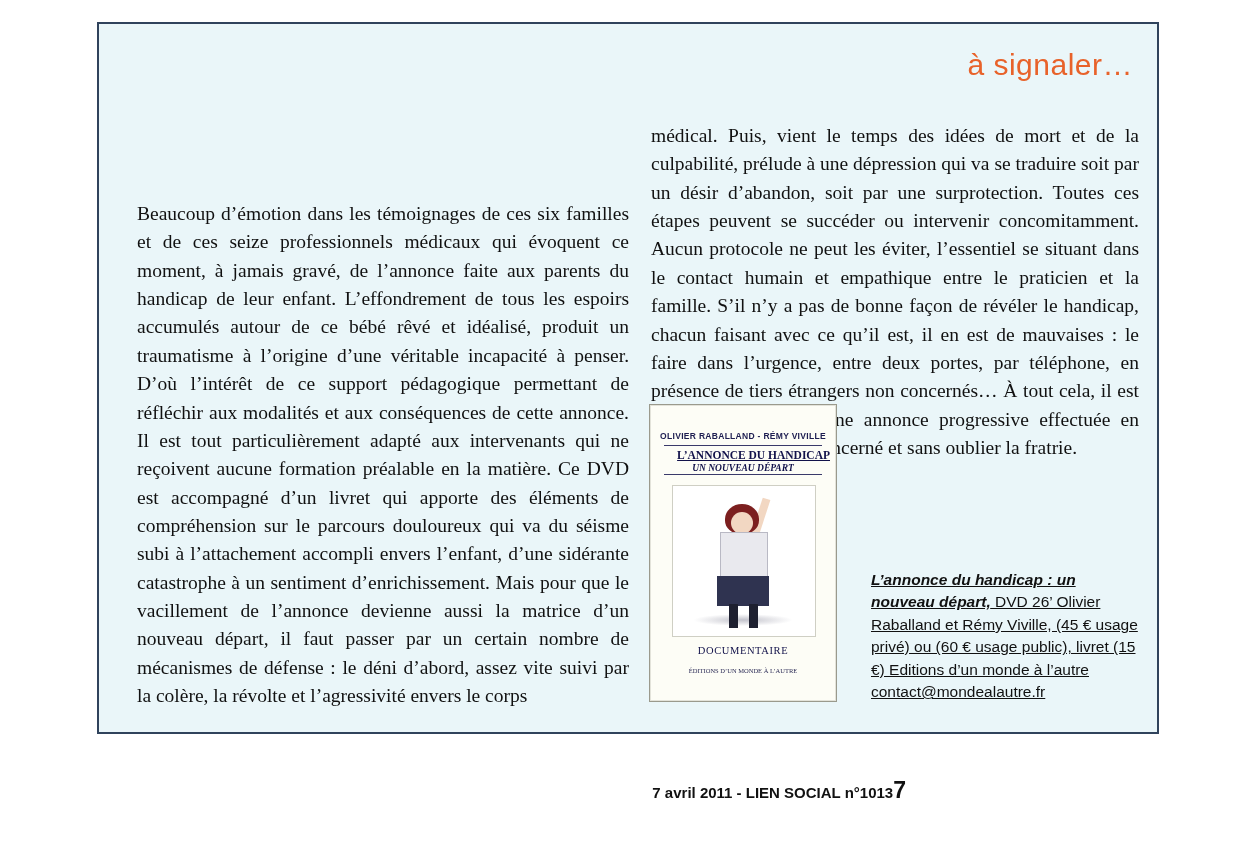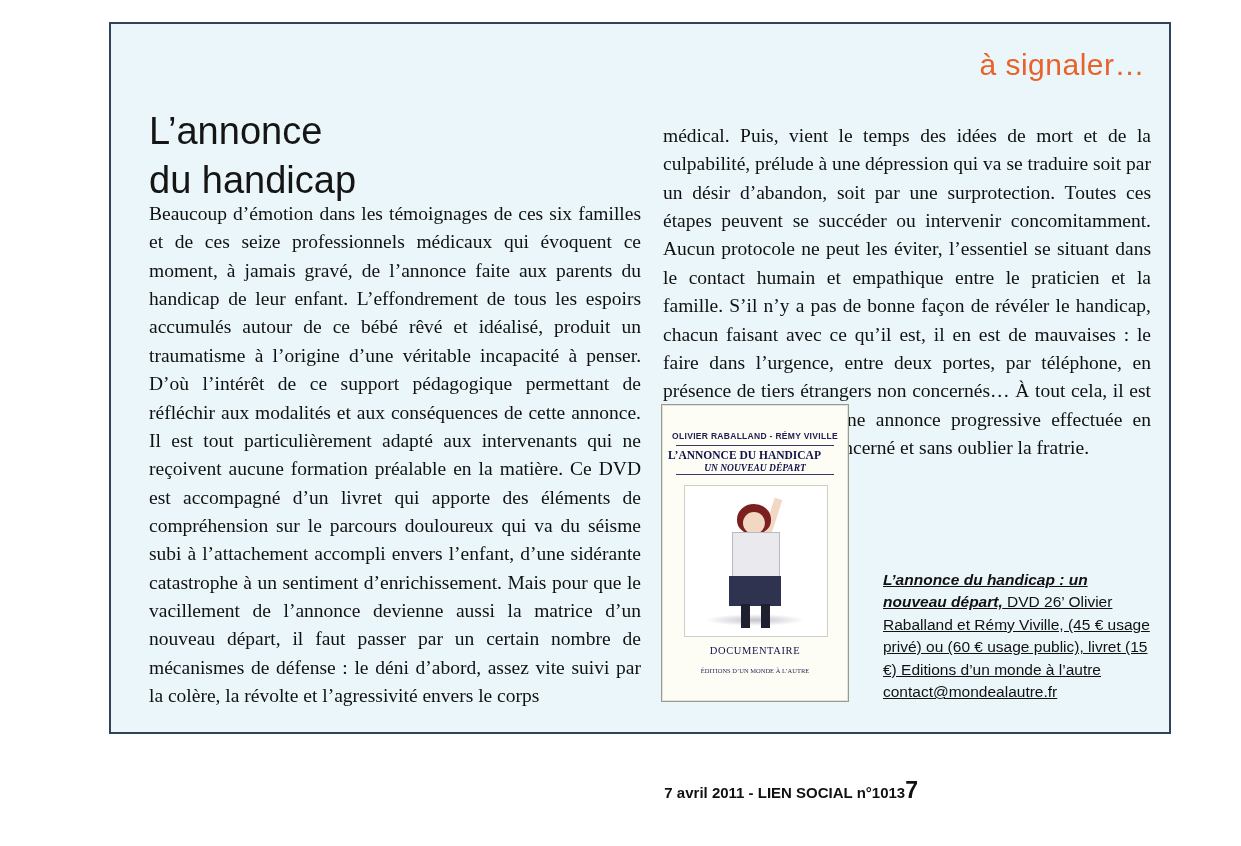--- a/index.html
+++ b/index.html
@@ -10,21 +10,21 @@
   body {
     width: 1241px;
     height: 846px;
     font-family: "Liberation Serif", serif;
     color: #111111;
     position: relative;
     overflow: hidden;
   }
   .page {
     position: absolute;
-    left: 16px; top: 0;
+    left: 4px; top: 0;
     width: 988px;
     height: 846px;
   }
   
   .article-panel {
     position: absolute;
     left: 93px;
     top: 22px;
     width: 1062px;
     height: 712px;
@@ -103,25 +103,26 @@
     position: absolute;
     left: 14px; right: 14px;
     height: 1px;
     background: #3a3a6a;
   }
   .dvd-rule.r1 { top: 40px; }
   .dvd-rule.r2 { top: 69px; }
   .dvd-title {
     position: absolute;
     top: 44px; left: 6px; right: 6px;
-    text-align: left;
+    text-align: right;
     font-size: 11.5px;
     font-weight: bold;
     color: #12124a;
     line-height: 1.15;
+    text-decoration: underline;
   }
   .dvd-sub {
     position: absolute;
     top: 58px; left: 6px; right: 6px;
     text-align: center;
     font-size: 9.5px;
     font-style: italic;
     font-weight: bold;
     color: #12124a;
   }
@@ -226,24 +227,20 @@
 </style>
 </head>
 <body>
 
 <div class="page">
 
   <div class="article-panel">
 
     <div class="kicker">à signaler…</div>
 
-    <h1 class="headline">
-      <span class="l1">L’annonce</span>
-      <span class="l2">du handicap</span>
-    </h1>
 
     <div class="col-left">Beaucoup d’émotion dans les témoignages de ces six familles et de ces seize professionnels médicaux qui évoquent ce moment, à jamais gravé, de l’annonce faite aux parents du handicap de leur enfant. L’effondrement de tous les espoirs accumulés autour de ce bébé rêvé et idéalisé, produit un traumatisme à l’origine d’une véritable incapacité à penser. D’où l’intérêt de ce support pédagogique permettant de réfléchir aux modalités et aux conséquences de cette annonce. Il est tout particulièrement adapté aux intervenants qui ne reçoivent aucune formation préalable en la matière. Ce DVD est accompagné d’un livret qui apporte des éléments de compréhension sur le parcours douloureux qui va du séisme subi à l’attachement accompli envers l’enfant, d’une sidérante catastrophe à un sentiment d’enrichissement. Mais pour que le vacillement de l’annonce devienne aussi la matrice d’un nouveau départ, il faut passer par un certain nombre de mécanismes de défense : le déni d’abord, assez vite suivi par la colère, la révolte et l’agressivité envers le corps</div>
 
     <div class="col-right">
       <p>médical. Puis, vient le temps des idées de mort et de la culpabilité, prélude à une dépression qui va se traduire soit par un désir d’abandon, soit par une surprotection. Toutes ces étapes peuvent se succéder ou intervenir concomitamment. Aucun protocole ne peut les éviter, l’essentiel se situant dans le contact humain et empathique entre le praticien et la famille. S’il n’y a pas de bonne façon de révéler le handicap, chacun faisant avec ce qu’il est, il en est de mauvaises : le faire dans l’urgence, entre deux portes, par téléphone, en présence de tiers étrangers non concernés… À tout cela, il est préférable d’adopter une annonce progressive effectuée en présence de l’enfant concerné et sans oublier la fratrie.</p>
     </div>
 
     <div class="dvd-cover">
       <div class="dvd-authors">OLIVIER RABALLAND - RÉMY VIVILLE</div>
       <div class="dvd-rule r1"></div>

